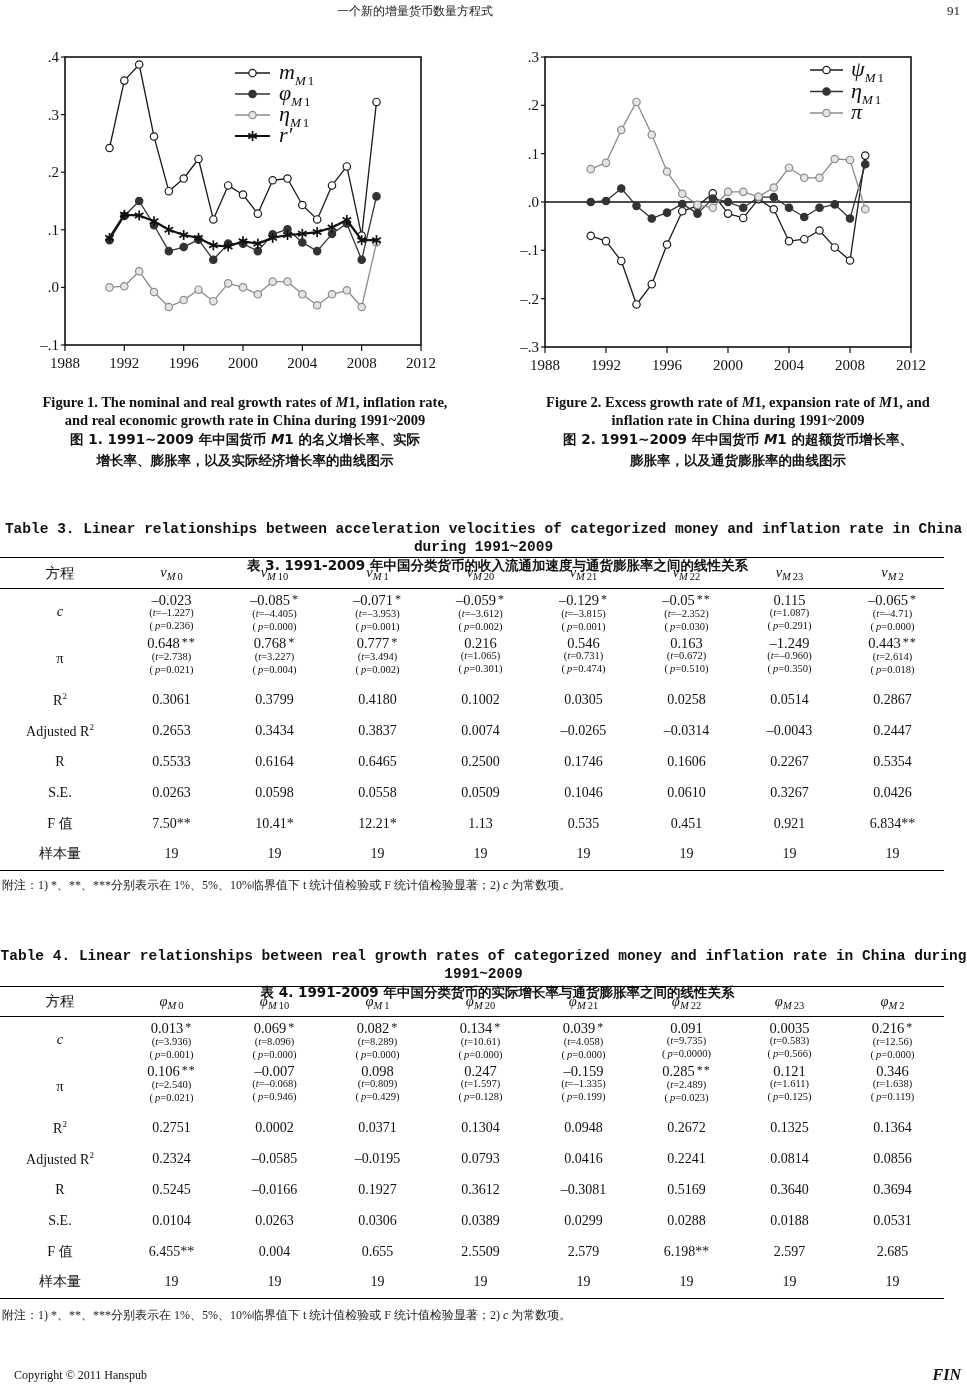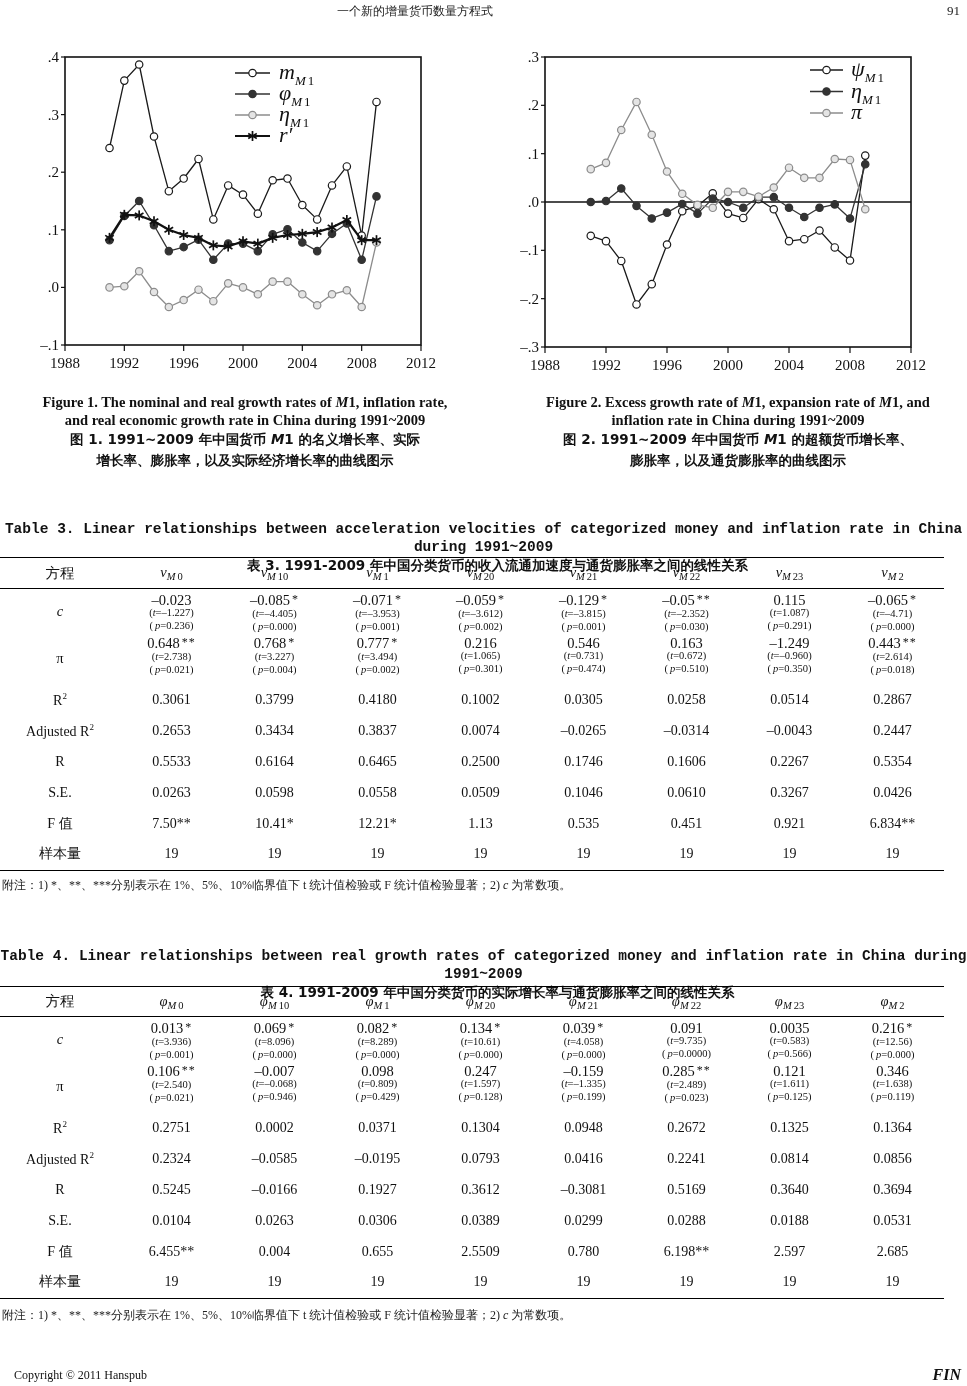--- a/index.html
+++ b/index.html
@@ -703,21 +703,21 @@
         <td>0.0288</td>
         <td>0.0188</td>
         <td>0.0531</td>
       </tr>
       <tr class="stat-row">
         <td class="row-label"><span>F 值</span></td>
         <td>6.455**</td>
         <td>0.004</td>
         <td>0.655</td>
         <td>2.5509</td>
-        <td>0.780</td>
+        <td>2.579</td>
         <td>6.198**</td>
         <td>2.597</td>
         <td>2.685</td>
       </tr>
       <tr class="stat-row">
         <td class="row-label"><span>样本量</span></td>
         <td>19</td>
         <td>19</td>
         <td>19</td>
         <td>19</td>

